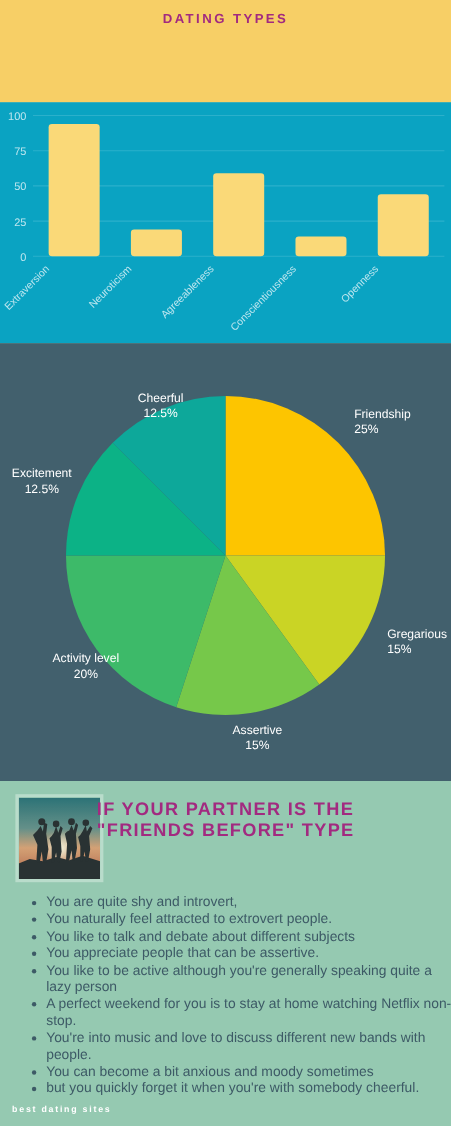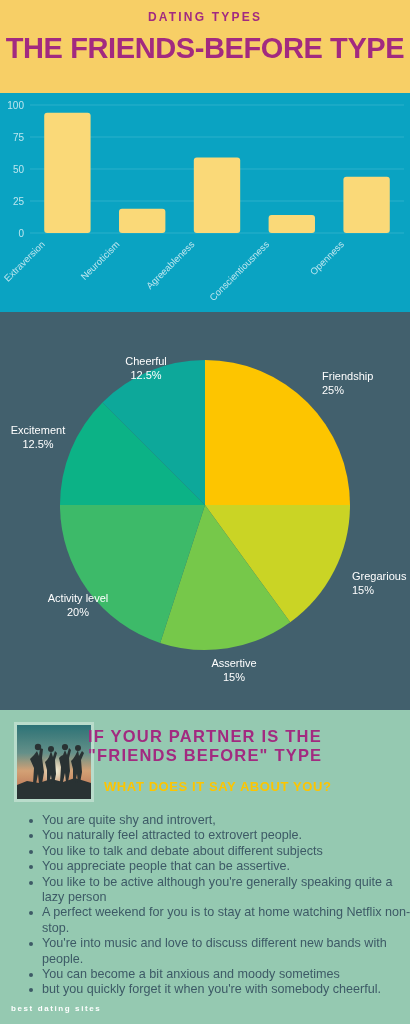--- a/index.html
+++ b/index.html
@@ -86,21 +86,20 @@
     margin-left:11px;
   }
 </style>
 </head>
 <body>
 
 <div class="page">
 
   <div class="header">
     <div class="eyebrow">DATING TYPES</div>
-    <div class="main-title">THE FRIENDS-BEFORE TYPE</div>
   </div>
 
   <div class="bar-band">
     <svg class="bar-svg" width="410" height="219">
       <g id="bar-grid">
           <line x1="30" y1="140" x2="404" y2="140" stroke="#2bb0cb" stroke-width="1"></line>
           <line x1="30" y1="108" x2="404" y2="108" stroke="#2bb0cb" stroke-width="1"></line>
           <line x1="30" y1="76" x2="404" y2="76" stroke="#2bb0cb" stroke-width="1"></line>
           <line x1="30" y1="44" x2="404" y2="44" stroke="#2bb0cb" stroke-width="1"></line>
           <line x1="30" y1="12" x2="404" y2="12" stroke="#2bb0cb" stroke-width="1"></line>
@@ -187,21 +186,20 @@
         <circle cx="61" cy="23" r="3"></circle>
       </g>
       <rect x="0" y="0" width="74" height="74" fill="#0aa3c2" opacity="0.06"></rect>
     </svg>
   </div>
 
   <div class="sub-title">
     <span>IF YOUR PARTNER IS THE</span><br>
     <span>"FRIENDS BEFORE" TYPE</span>
   </div>
-  <div class="sub-question">WHAT DOES IT SAY ABOUT YOU?</div>
 
   <ul class="bullets" id="bullet-list">
       <li>You are quite shy and introvert,</li>
       <li>You naturally feel attracted to extrovert people.</li>
       <li>You like to talk and debate about different subjects</li>
       <li>You appreciate people that can be assertive.</li>
       <li>You like to be active although you're generally speaking quite a lazy person</li>
       <li>A perfect weekend for you is to stay at home watching Netflix non-stop.</li>
       <li>You're into music and love to discuss different new bands with people.</li>
       <li>You can become a bit anxious and moody sometimes</li>

